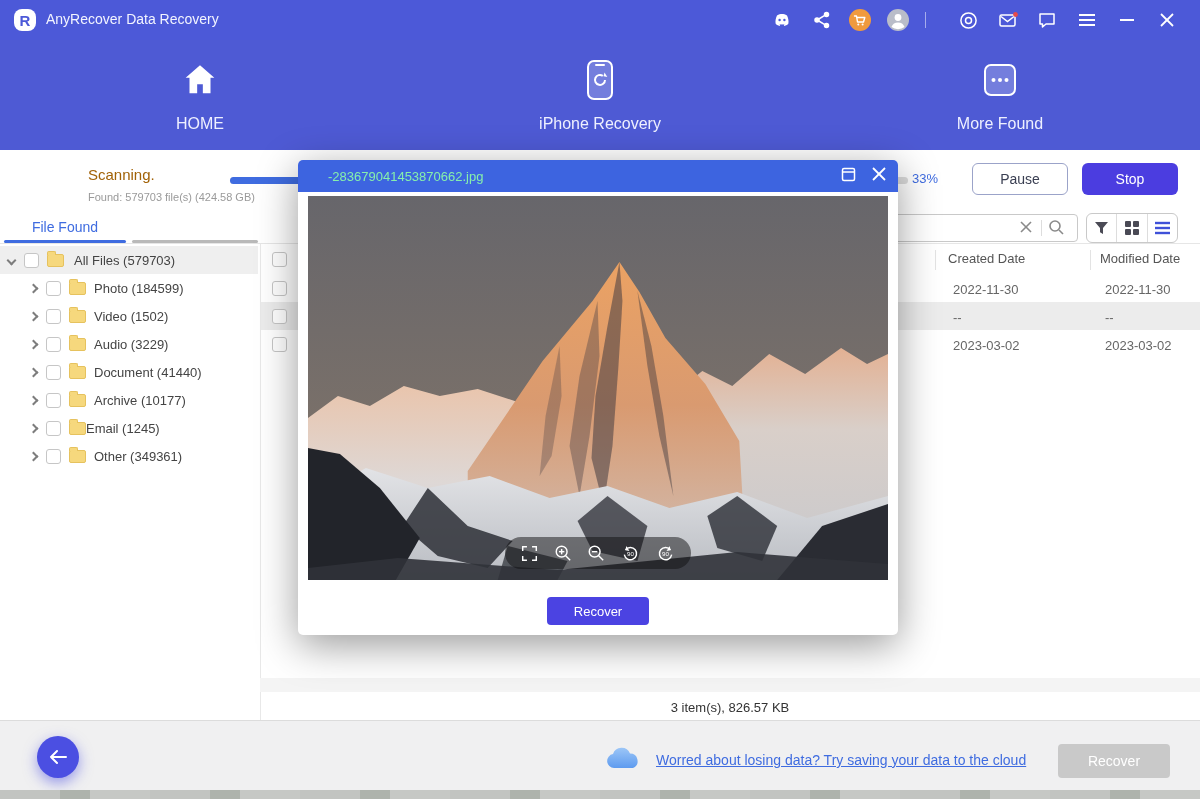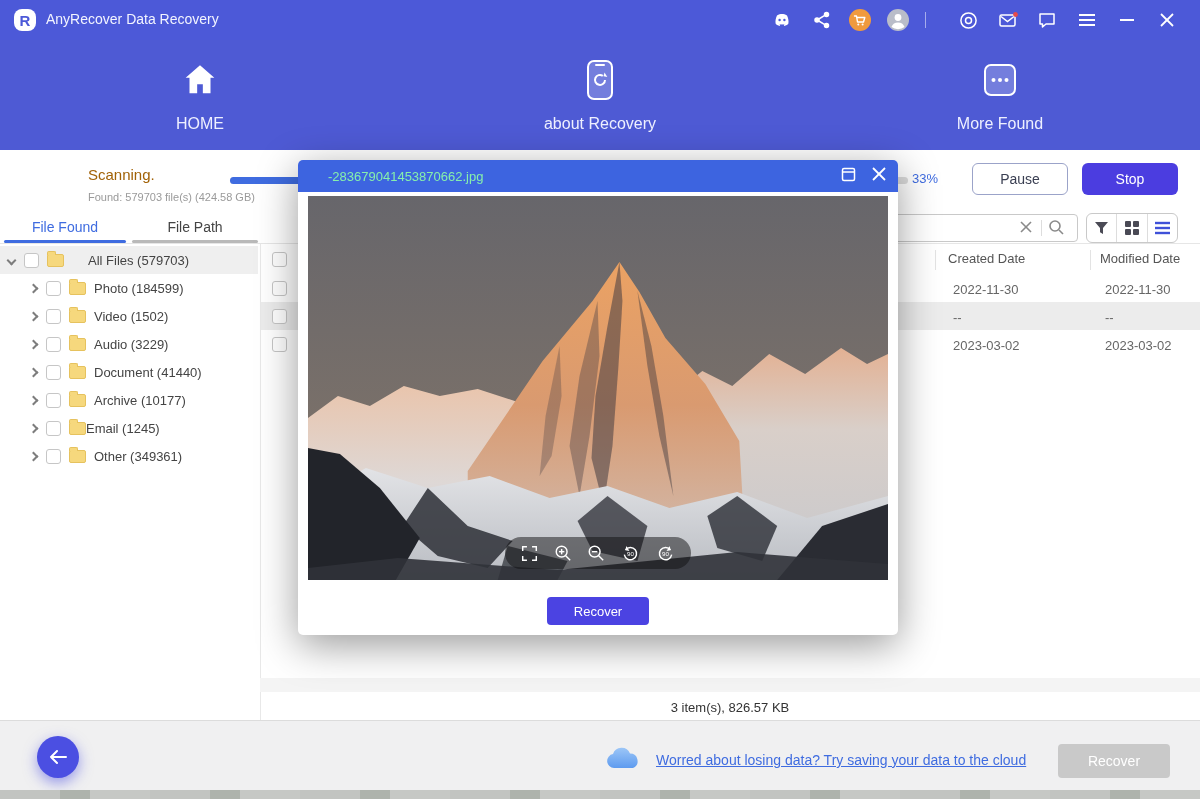--- a/index.html
+++ b/index.html
@@ -194,21 +194,21 @@
     </div>
     <div class="nav-tab">
       <div class="nav-icbox">
         <svg width="30" height="44" viewBox="0 0 30 44">
           <rect x="3" y="3" width="24" height="38" rx="6" fill="rgba(255,255,255,.22)" stroke="#fff" stroke-width="2"></rect>
           <path d="M11 7h8" stroke="#fff" stroke-width="2" stroke-linecap="round"></path>
           <path d="M20 22a5 5 0 1 1-2.2-4.2" stroke="#fff" stroke-width="2" fill="none"></path>
           <path d="M19.5 14.5l-1 3.8 3.8.8z" fill="#fff"></path>
         </svg>
       </div>
-      <div class="lbl">about Recovery</div>
+      <div class="lbl">iPhone Recovery</div>
     </div>
     <div class="nav-tab">
       <div class="nav-icbox">
         <svg width="42" height="42" viewBox="0 0 42 42">
           <rect x="6" y="6" width="30" height="30" rx="6" fill="rgba(255,255,255,.22)" stroke="#fff" stroke-width="2"></rect>
           <circle cx="14.5" cy="21" r="2" fill="#fff"></circle>
             <circle cx="21" cy="21" r="2" fill="#fff"></circle>
             <circle cx="27.5" cy="21" r="2" fill="#fff"></circle>
         </svg>
       </div>
@@ -220,21 +220,20 @@
   <div id="scan-found" class="abs">Found: 579703 file(s) (424.58 GB)</div>
   <div id="progress-track" class="abs">
     <div id="progress-fill"></div>
   </div>
   <div id="progress-label" class="abs">33%</div>
   <div id="pause-btn" class="abs">Pause</div>
   <div id="stop-btn" class="abs">Stop</div>
 
   <div id="toolbar-line" class="abs"></div>
   <div id="tab-file-type" class="panel-tab abs">File Found</div>
-  <div id="tab-file-path" class="panel-tab abs">File Path</div>
   <div id="underline-type" class="abs"></div>
   <div id="underline-path" class="abs"></div>
 
   <div id="search-box" class="abs"></div>
   <input id="search-input" class="abs" type="text" value="" style="">
   <div id="search-clear" class="abs">
     <svg width="14" height="14" viewBox="0 0 14 14">
         <g stroke="#8a8a8a" stroke-width="1.6">
           <line x1="2" y1="2" x2="12" y2="12"></line>
           <line x1="12" y1="2" x2="2" y2="12"></line>
@@ -274,21 +273,21 @@
         </svg>
     </div>
   </div>
 
   <div id="tree-divider" class="abs"></div>
 
   <div class="tree-row selected abs" style="top:246px">
     <span style="margin-left:8px" class="chev down"></span>
     <span class="cbx" style="margin-left:9px"></span>
     <span class="folder" style="margin-left:8px"></span>
-    <span style="margin-left:24px">All Files (579703)</span>
+    <span style="margin-left:10px">All Files (579703)</span>
   </div>
   <div class="tree-row abs" style="top:274px">
     <span style="margin-left:30px" class="chev right"></span>
     <span class="cbx" style="margin-left:9px"></span>
     <span class="folder" style="margin-left:8px"></span>
     <span style="margin-left:8px">Photo (184599)</span>
   </div>
   <div class="tree-row abs" style="top:302px">
     <span style="margin-left:30px" class="chev right"></span>
     <span class="cbx" style="margin-left:9px"></span>

